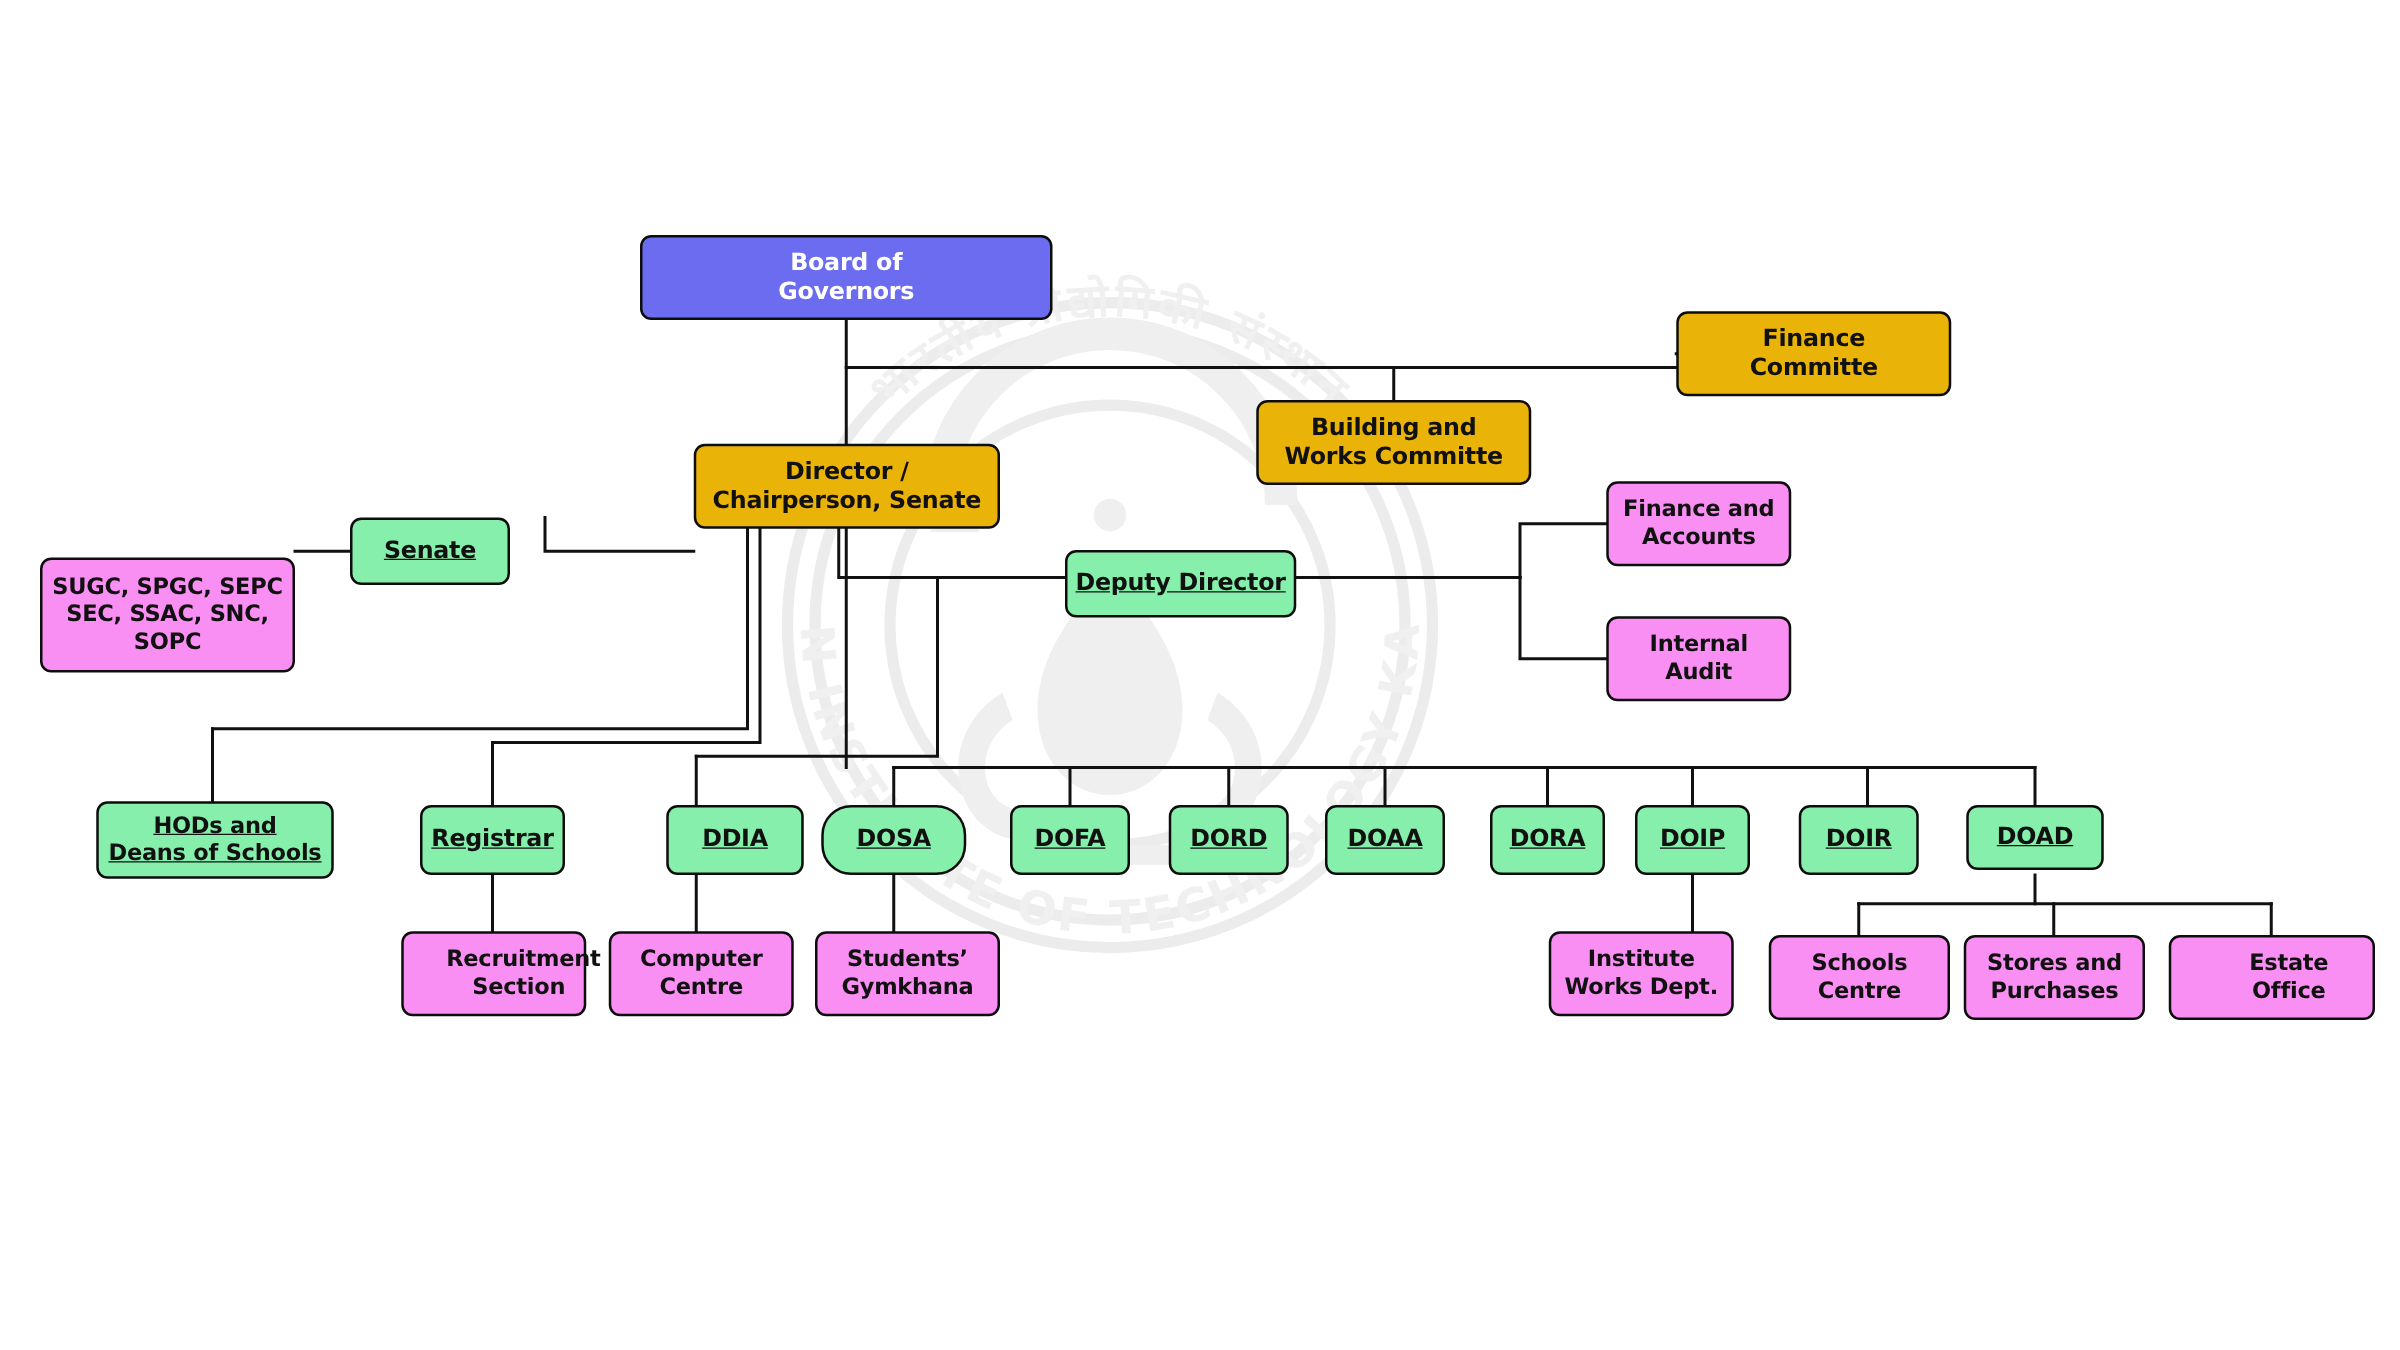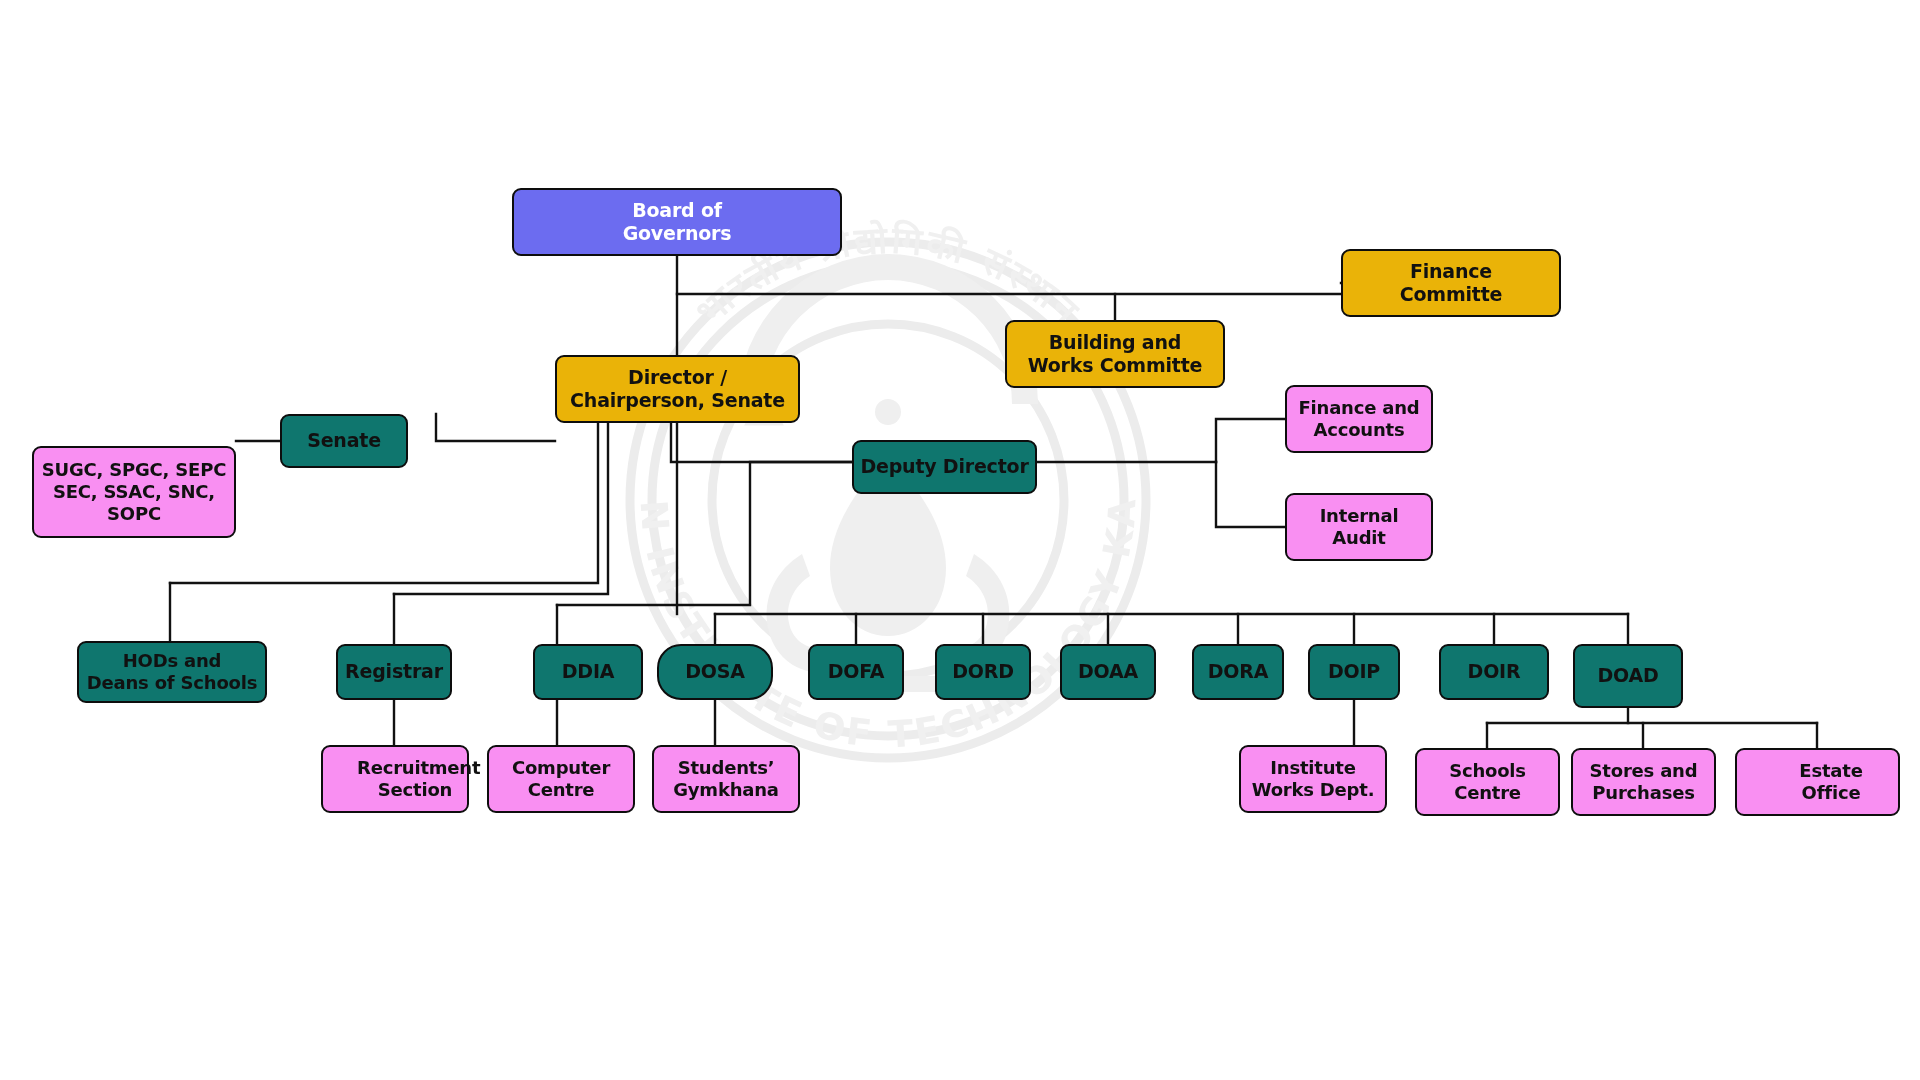--- a/index.html
+++ b/index.html
@@ -26,21 +26,21 @@
     font-weight:700;
     line-height:1.22;
     letter-spacing:-0.2px;
     color:#111111;
     z-index:5;
   }
   .node .lbl{display:block;width:100%;padding:0 6px;white-space:pre-line;}
   .n-blue{background:#6c6cf0;color:#ffffff;}
   .n-orange{background:#fbb košt;}
   .n-orange{background:#eab308;}
-  .n-cyan{background:#0f766e;}
+  .n-cyan{background:#86efac;text-decoration:underline;}
   .n-pink{background:#f98ff2;}
 </style>
 </head>
 <body>
 
 <div id="chart-root">
 
   <div id="watermark-layer">
     <svg width="1920" height="1080" viewBox="0 0 1920 1080">
       <g transform="translate(888,500)" fill="none" stroke="#ececec" stroke-width="9">
@@ -173,24 +173,24 @@
       </div>
       <div class="node n-cyan" style="left: 1060px; top: 644px; width: 96px; height: 56px; font-size: 19px;">
         <span class="lbl">DOAA</span>
       </div>
       <div class="node n-cyan" style="left: 1192px; top: 644px; width: 92px; height: 56px; font-size: 19px;">
         <span class="lbl">DORA</span>
       </div>
       <div class="node n-cyan" style="left: 1308px; top: 644px; width: 92px; height: 56px; font-size: 19px;">
         <span class="lbl">DOIP</span>
       </div>
-      <div class="node n-cyan" style="left: 1439px; top: 644px; width: 110px; height: 56px; font-size: 19px;">
+      <div class="node n-cyan" style="left: 1439px; top: 644px; width: 96px; height: 56px; font-size: 19px;">
         <span class="lbl">DOIR</span>
       </div>
-      <div class="node n-cyan" style="left: 1573px; top: 644px; width: 110px; height: 64px; font-size: 19px;">
+      <div class="node n-cyan" style="left: 1573px; top: 644px; width: 110px; height: 52px; font-size: 19px;">
         <span class="lbl">DOAD</span>
       </div>
       <div class="node n-pink" style="left: 321px; top: 745px; width: 148px; height: 68px; font-size: 18px; padding-left: 28px;">
         <span class="lbl">Recruitment
 Section</span>
       </div>
       <div class="node n-pink" style="left: 487px; top: 745px; width: 148px; height: 68px; font-size: 18px;">
         <span class="lbl">Computer
 Centre</span>
       </div>

